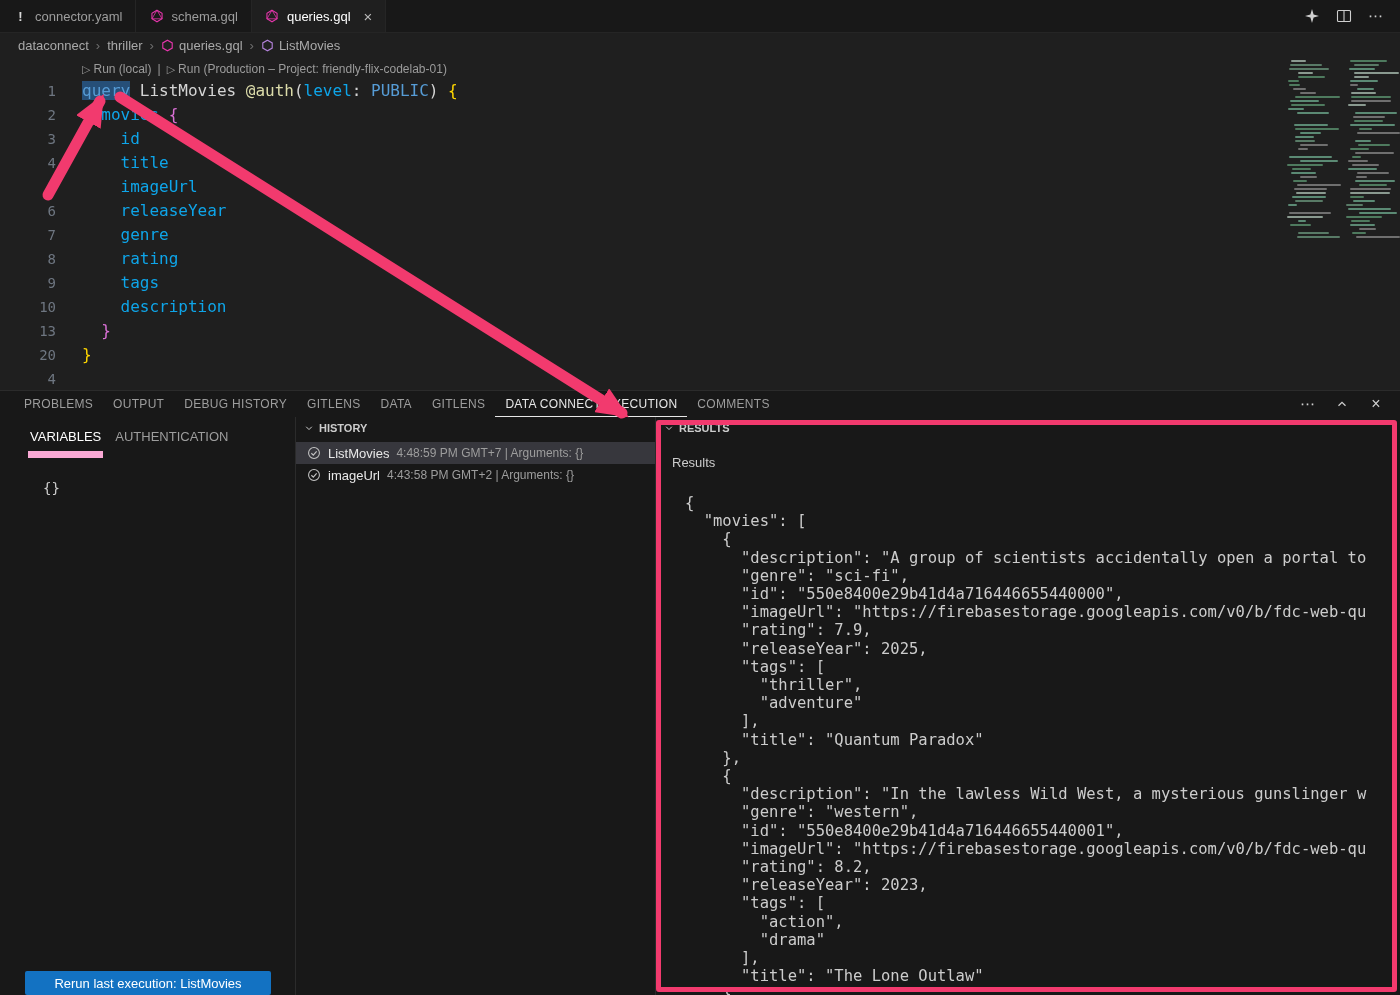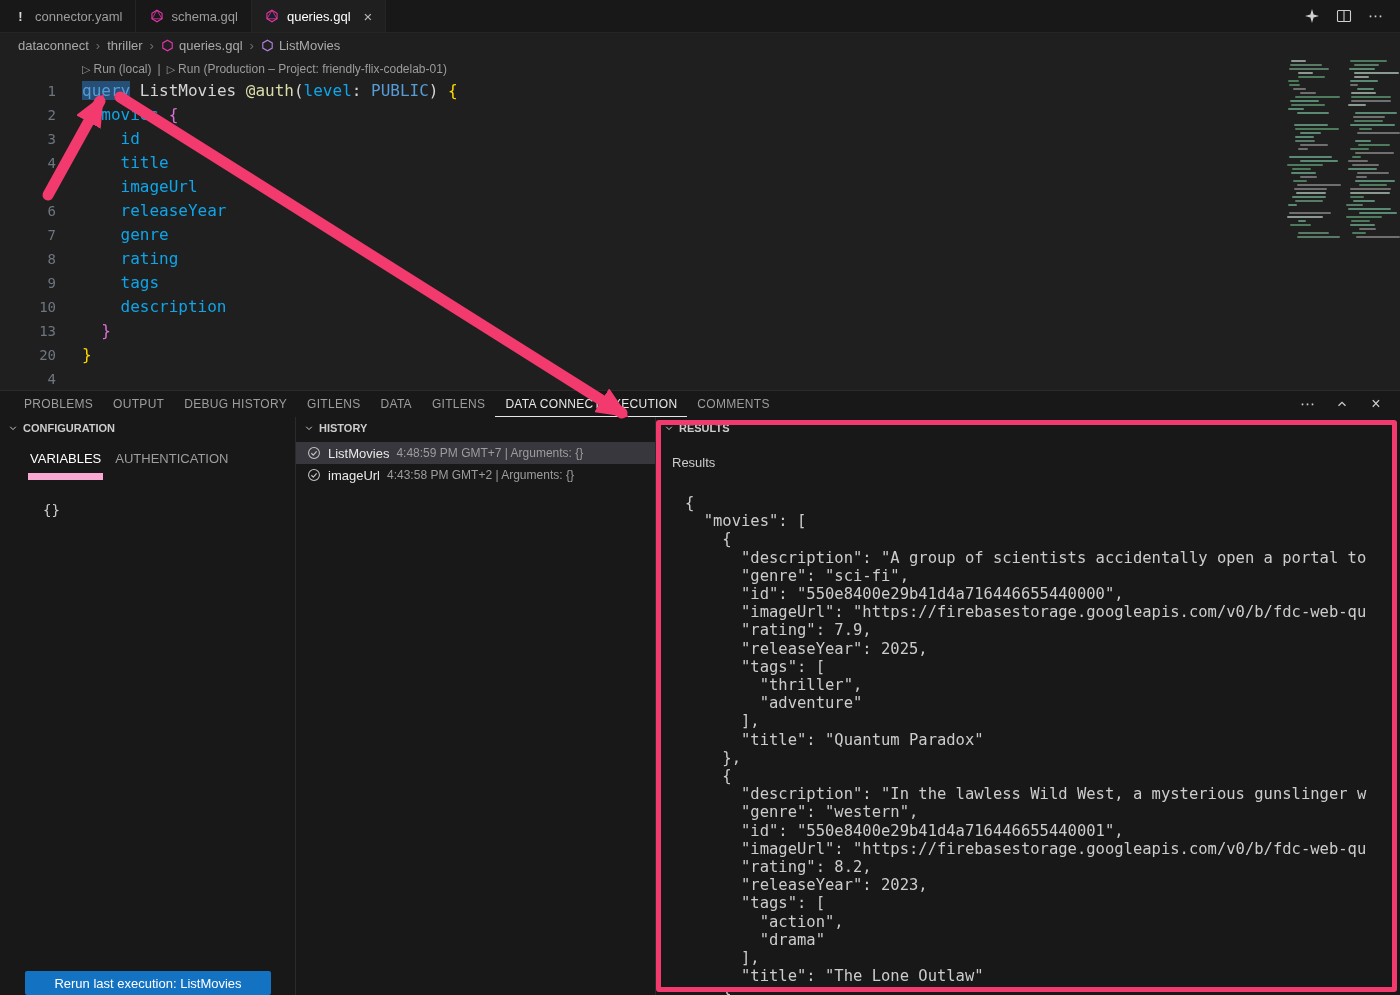--- a/index.html
+++ b/index.html
@@ -296,28 +296,20 @@
             <path d="M4 10 L8 6 L12 10" stroke="#cfcfcf" fill="none" stroke-width="1.4"></path>
           </svg>
       </span>
       <span class="pact" style="font-size:16px;">×</span>
     </div>
   </div>
 
   <div class="panel-body">
 
     <div class="section sec-config">
-      <div class="sec-header">
-        <span class="chev">
-          <svg viewBox="0 0 16 16">
-              <path d="M3.5 6 L8 10.5 L12.5 6" stroke="#cccccc" fill="none" stroke-width="1.6"></path>
-            </svg>
-        </span>
-        <span>CONFIGURATION</span>
-      </div>
       <div class="config-tabs">
         <span class="ctab active">VARIABLES</span>
         <span class="ctab">AUTHENTICATION</span>
       </div>
       <div class="variables-value">{}</div>
       <button class="rerun-btn">Rerun last execution: ListMovies</button>
     </div>
 
     <div class="section sec-history">
       <div class="sec-header">

